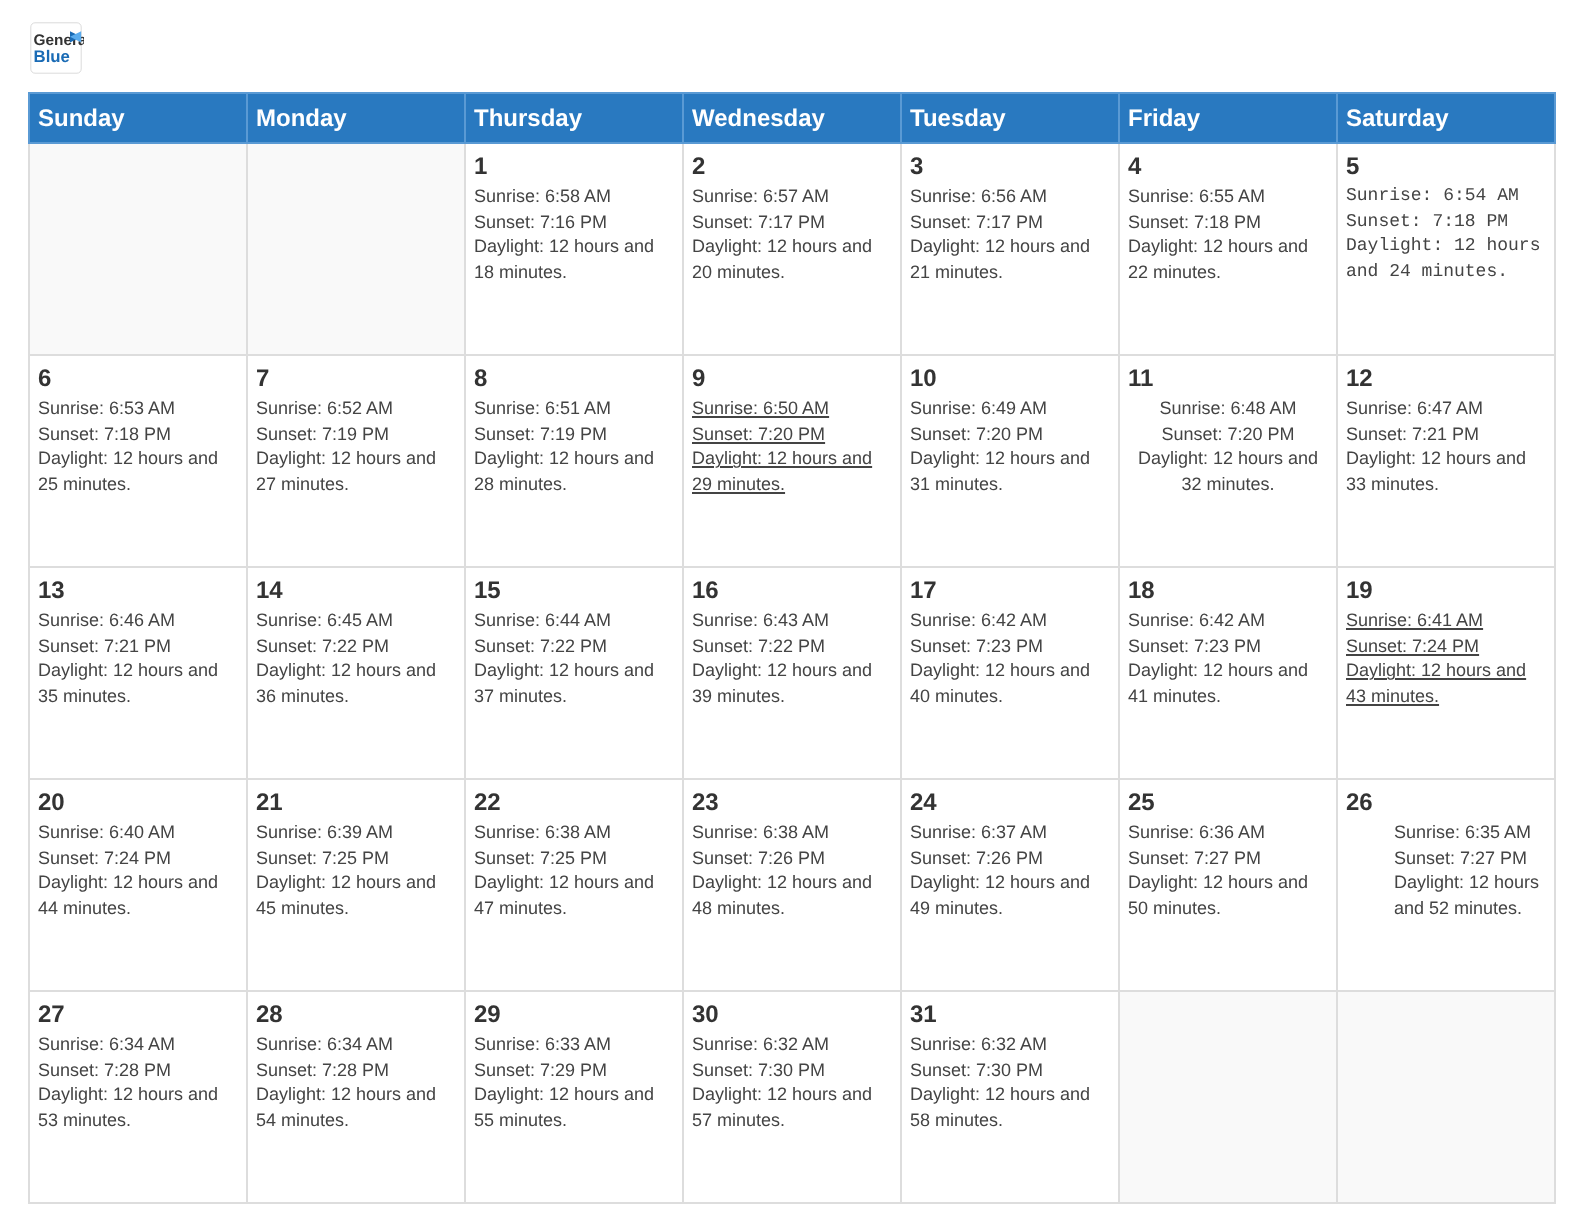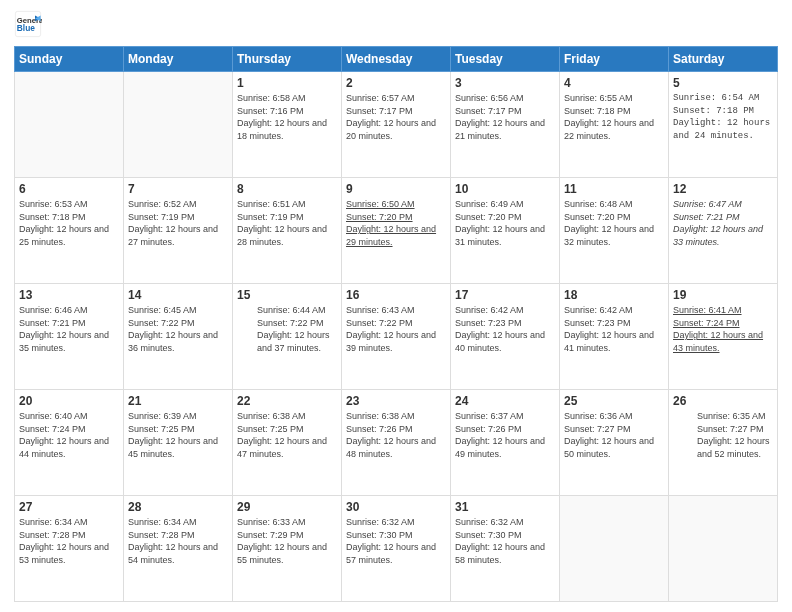--- a/index.html
+++ b/index.html
@@ -202,47 +202,47 @@
 Daylight: 12 hours and 29 minutes.</div>
           </td>
           <td>
             <span class="day-num">10</span>
             <div class="day-info" style="white-space: pre-line;">Sunrise: 6:49 AM
 Sunset: 7:20 PM
 Daylight: 12 hours and 31 minutes.</div>
           </td>
           <td>
             <span class="day-num">11</span>
-            <div class="day-info" style="white-space: pre-line;">Sunrise: 6:48 AM
+            <div class="day-info" style="white-space: pre-line; text-align: center;">Sunrise: 6:48 AM
 Sunset: 7:20 PM
 Daylight: 12 hours and 32 minutes.</div>
           </td>
           <td>
             <span class="day-num">12</span>
-            <div class="day-info" style="white-space: pre-line; font-style: italic;">Sunrise: 6:47 AM
+            <div class="day-info" style="white-space: pre-line;">Sunrise: 6:47 AM
 Sunset: 7:21 PM
 Daylight: 12 hours and 33 minutes.</div>
           </td>
         </tr>
         <tr>
           <td>
             <span class="day-num">13</span>
             <div class="day-info" style="white-space: pre-line;">Sunrise: 6:46 AM
 Sunset: 7:21 PM
 Daylight: 12 hours and 35 minutes.</div>
           </td>
           <td>
             <span class="day-num">14</span>
             <div class="day-info" style="white-space: pre-line;">Sunrise: 6:45 AM
 Sunset: 7:22 PM
 Daylight: 12 hours and 36 minutes.</div>
           </td>
           <td>
             <span class="day-num">15</span>
-            <div class="day-info" style="white-space: pre-line; margin-left: 20px;">Sunrise: 6:44 AM
+            <div class="day-info" style="white-space: pre-line;">Sunrise: 6:44 AM
 Sunset: 7:22 PM
 Daylight: 12 hours and 37 minutes.</div>
           </td>
           <td>
             <span class="day-num">16</span>
             <div class="day-info" style="white-space: pre-line;">Sunrise: 6:43 AM
 Sunset: 7:22 PM
 Daylight: 12 hours and 39 minutes.</div>
           </td>
           <td>

